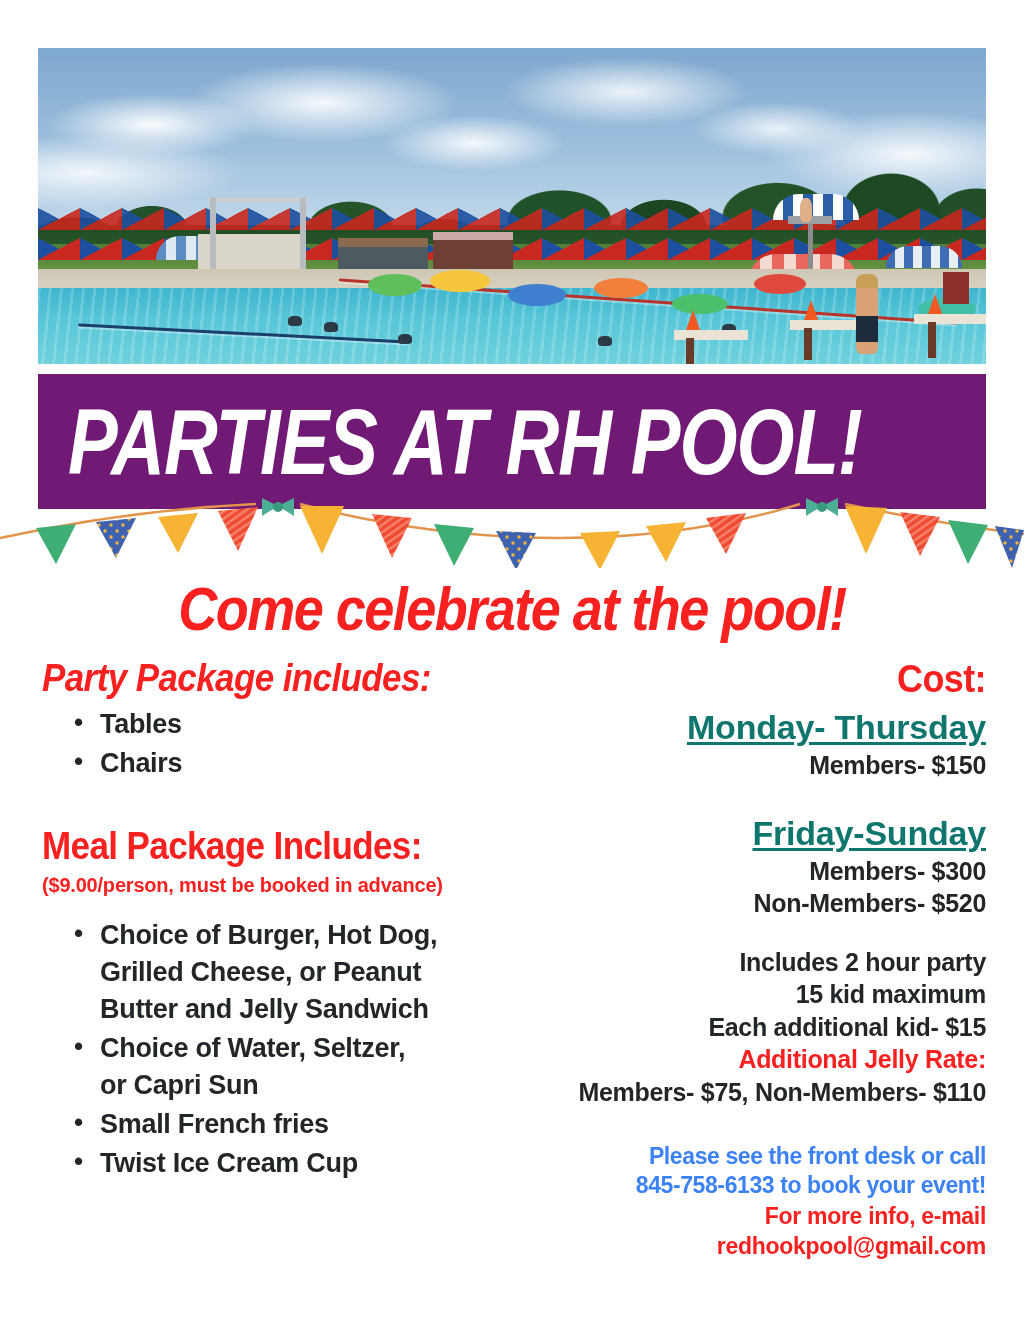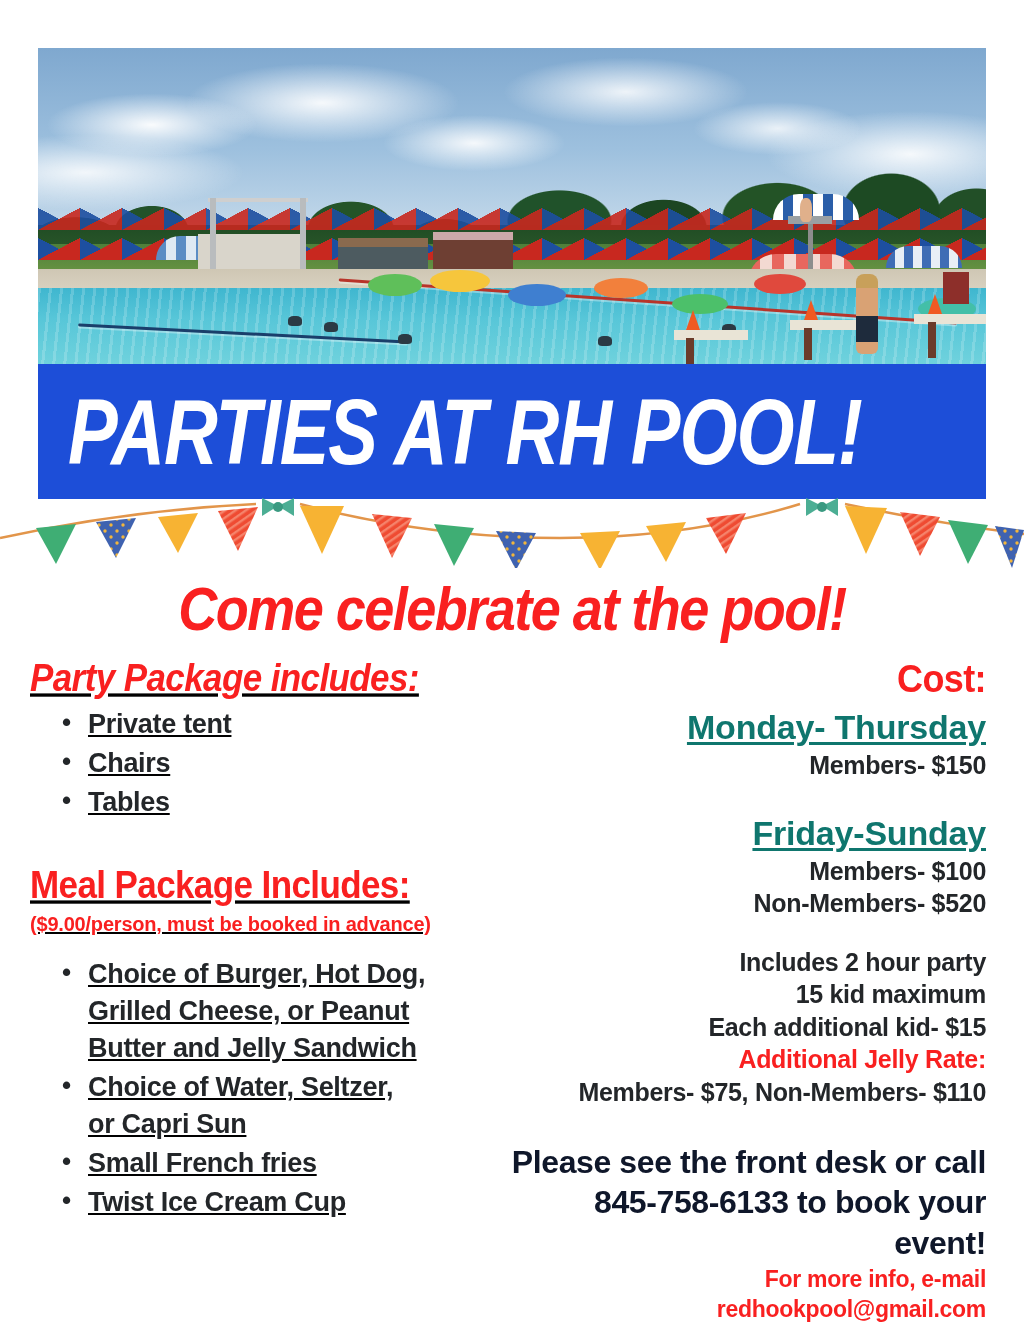--- a/index.html
+++ b/index.html
@@ -89,24 +89,24 @@
   .ppl { position:absolute; border-radius:40% 40% 30% 30%; }
   .float { position:absolute; border-radius:50%; }
   .cone { position:absolute; width:0;height:0;border-left:7px solid transparent;border-right:7px solid transparent;border-bottom:20px solid #f05a22; }
   .block { position:absolute; background:#e9e4d6; }
   .post { position:absolute; background:#6b3b2a; }
 
   
   .banner {
     position: absolute;
     left: 38px;
-    top: 364px;
+    top: 374px;
     width: 948px;
     height: 135px;
-    background: #1d4ed8;
+    background: #701a75;
     display: flex;
     align-items: center;
     padding-left: 30px;
     box-sizing: border-box;
   }
   .banner-title {
     color: #ffffff;
     font-family: "Liberation Sans", sans-serif;
     font-size: 76px;
     font-weight: bold;
@@ -136,24 +136,23 @@
     font-size: 54px;
     font-weight: bold;
     font-style: italic;
     letter-spacing: -1.5px;
     transform: scaleY(1.12);
   }
 
   
   .col-left {
     position: absolute;
-    left: 30px;
+    left: 42px;
     top: 660px;
     width: 480px;
-    text-decoration: underline;
   }
   .col-right {
     position: absolute;
     left: 496px;
     top: 660px;
     width: 490px;
     text-align: right;
   }
 
   .sec-head {
@@ -238,22 +237,22 @@
     font-size: 25px;
     font-weight: bold;
     line-height: 1.3;
     letter-spacing: -0.3px;
     margin: 0;
   }
   .contact {
     margin-top: 34px;
   }
   .c-big {
-    color: #0f172a;
-    font-size: 32px;
+    color: #3b82f6;
+    font-size: 23px;
     font-weight: bold;
     line-height: 1.26;
     letter-spacing: -0.4px;
     margin: 0;
   }
   .c-small {
     color: #f92020;
     font-size: 23px;
     font-weight: bold;
     line-height: 1.3;
@@ -385,27 +384,24 @@
 </div>
 
 <div class="headline">Come celebrate at the pool!</div>
 
 <div class="col-left">
 
   <h2 class="sec-head">Party Package includes:</h2>
 
   <ul class="blist">
     <li>
-      <span>Private tent</span>
+      <span>Tables</span>
     </li>
     <li>
       <span>Chairs</span>
-    </li>
-    <li>
-      <span>Tables</span>
     </li>
   </ul>
 
   <div class="gap-a"></div>
 
   <h2 class="sec-head upright">Meal Package Includes:</h2>
   <p class="sub-note">($9.00/person, must be booked in advance)</p>
 
   <ul class="blist" style="margin-top:20px;">
     <li>
@@ -429,21 +425,21 @@
 <div class="col-right">
 
   <h2 class="r-head">Cost:</h2>
 
   <p class="r-day">Monday- Thursday</p>
   <p class="r-line">Members- $150</p>
 
   <div class="r-spacer"></div>
 
   <p class="r-day">Friday-Sunday</p>
-  <p class="r-line">Members- $100</p>
+  <p class="r-line">Members- $300</p>
   <p class="r-line">Non-Members- $520</p>
 
   <div class="r-spacer"></div>
 
   <p class="r-line">Includes 2 hour party</p>
   <p class="r-line">15 kid maximum</p>
   <p class="r-line">Each additional kid- $15</p>
   <p class="r-red">Additional Jelly Rate:</p>
   <p class="r-line">Members- $75, Non-Members- $110</p>
 

